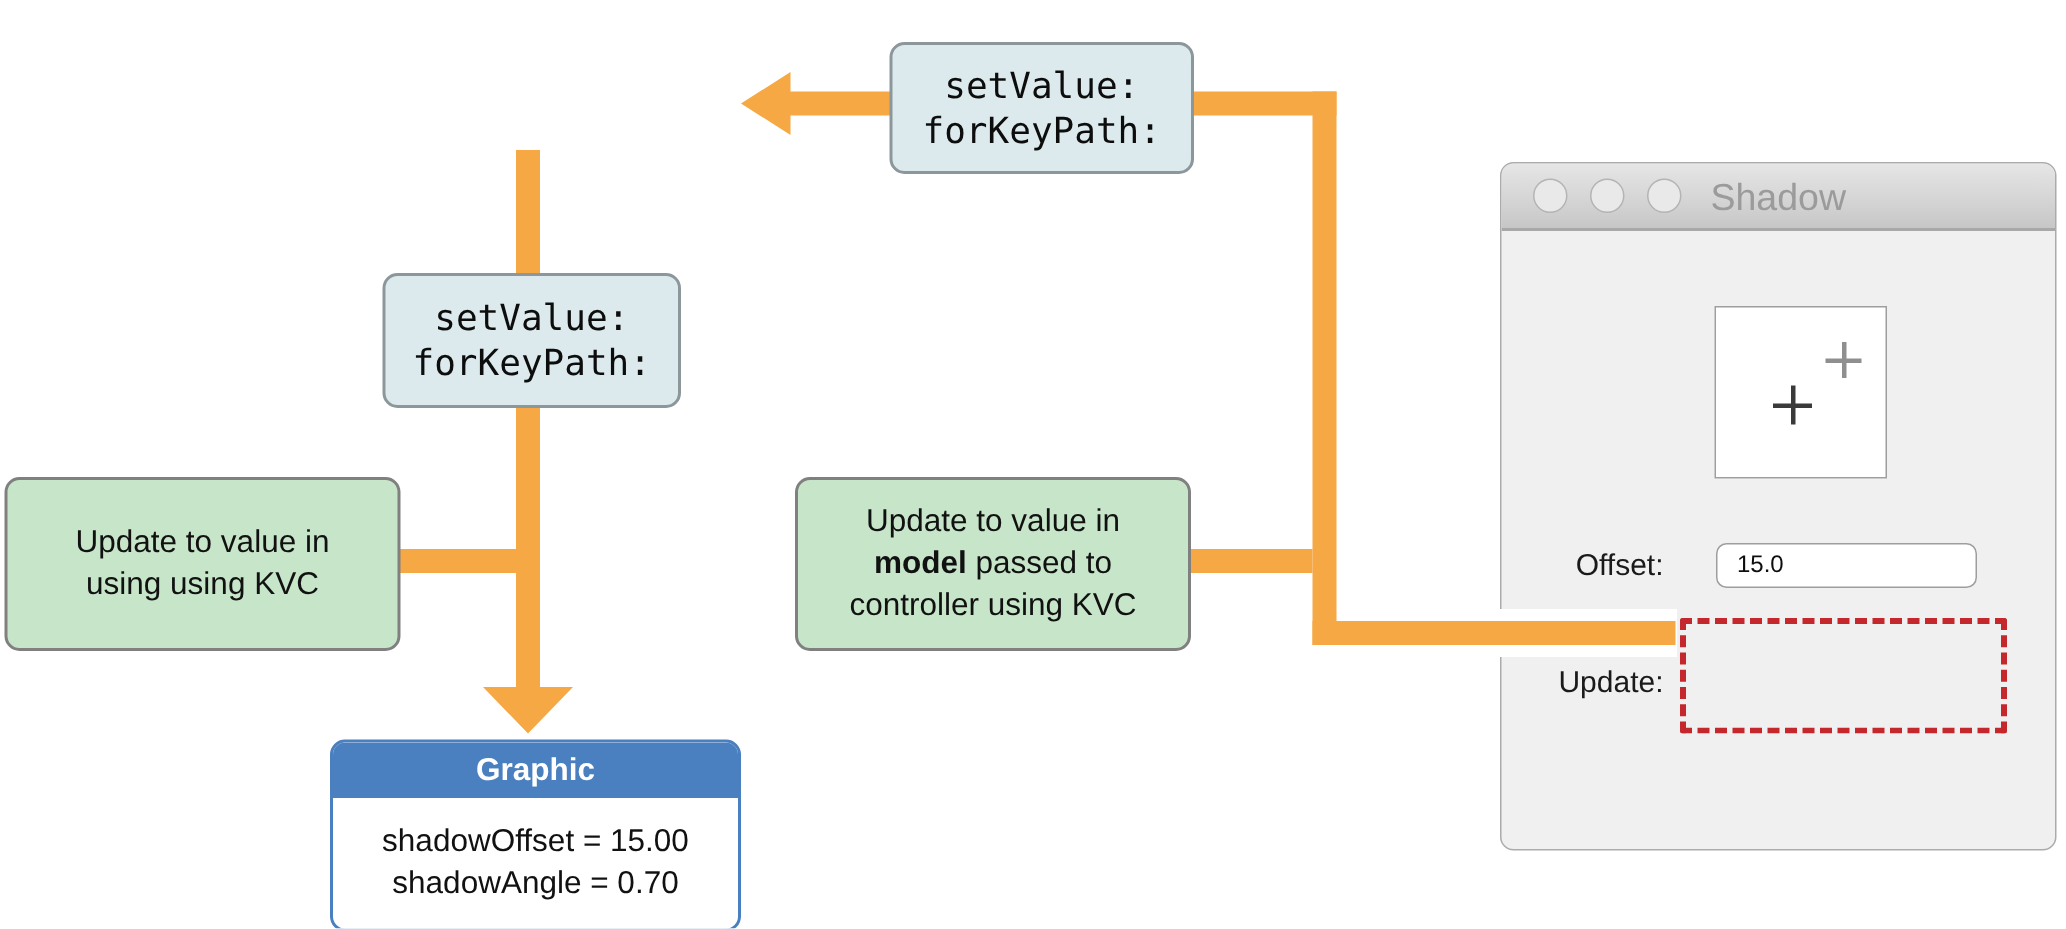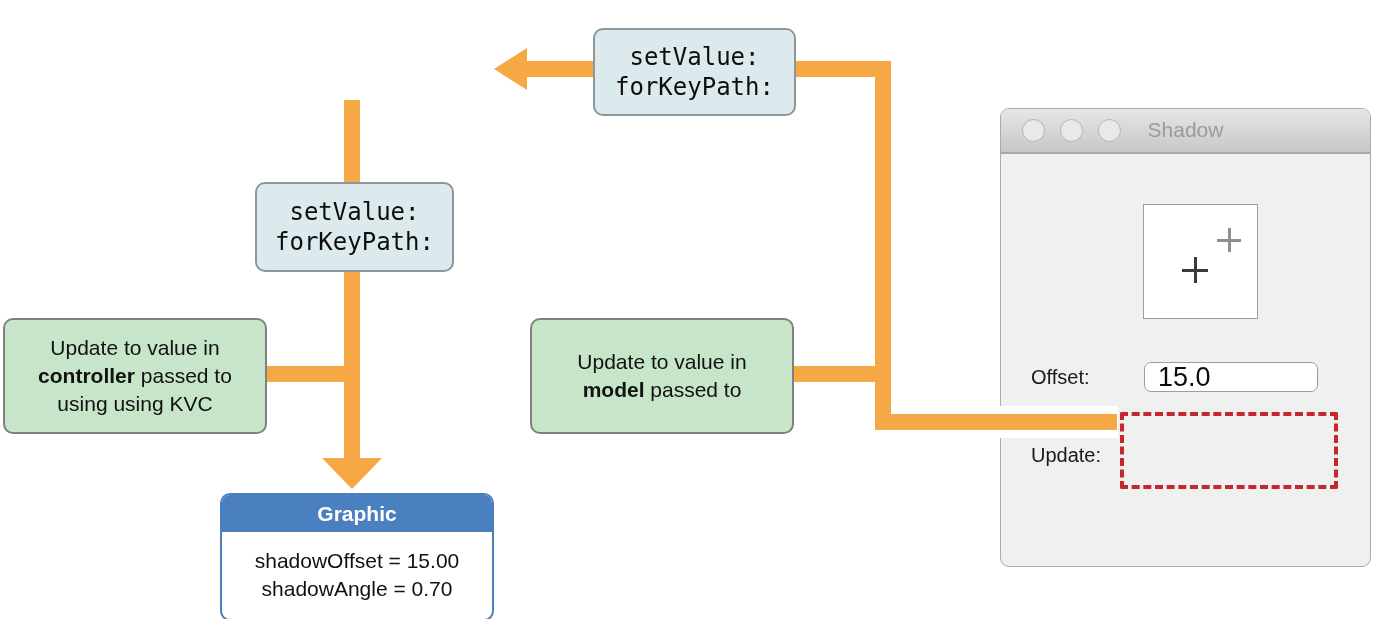--- a/index.html
+++ b/index.html
@@ -34,33 +34,33 @@
   
   .window{position:absolute;left:1000px;top:108px;width:371px;height:459px;
     background:#F0F0F0;border:1.5px solid #ABABAB;border-radius:9px;z-index:1;
     box-sizing:border-box;}
   .titlebar{position:absolute;left:0;top:0;right:0;height:43px;
     background:linear-gradient(#E6E6E6,#C7C7C7);
     border-bottom:2px solid #A8A8A8;border-radius:8px 8px 0 0;}
   .tlight{position:absolute;top:10px;width:23px;height:23px;border-radius:50%;
     background:#E9E9E9;border:1.5px solid #B4B4B4;box-sizing:border-box;}
   .wtitle{position:absolute;left:0;right:0;top:9px;text-align:center;
-    font-size:21px;color:#9B9B9B;}
+    font-size:25px;color:#9B9B9B;}
   .preview{position:absolute;left:142px;top:95px;width:115px;height:115px;
     background:#ffffff;border:1.5px solid #9E9E9E;box-sizing:border-box;}
   .plus{position:absolute;}
   .plus::before{content:"";position:absolute;left:0;right:0;top:50%;margin-top:-1.5px;height:3px;background:currentColor;}
   .plus::after{content:"";position:absolute;top:0;bottom:0;left:50%;margin-left:-1.5px;width:3px;background:currentColor;}
   .plus-front{left:180px;top:147px;width:26px;height:26px;color:#3A3A3A;}
   .plus-shadow{left:215px;top:118px;width:24px;height:24px;color:#8F8F8F;}
-  .flabel{position:absolute;left:30px;width:78px;
+  .flabel{position:absolute;left:30px;width:78px;text-align:right;
     font-size:20px;color:#1a1a1a;}
   .ffield{position:absolute;width:174px;height:30px;box-sizing:border-box;
     background:#ffffff;border:1.5px solid #9E9E9E;border-radius:7px;
-    font-family:"Liberation Sans",sans-serif;font-size:27px;color:#0d0d0d;
+    font-family:"Liberation Sans",sans-serif;font-size:16px;color:#0d0d0d;
     padding:0 0 0 13px;outline:none;}
   .redbox{position:absolute;left:1120px;top:412px;width:218px;height:77px;
     border:4px dashed #C5282C;border-radius:2px;box-sizing:border-box;z-index:6;}
 </style>
 </head>
 <body>
 
 <div class="canvas">
 
   <div class="window">
@@ -98,26 +98,26 @@
     <span>setValue:</span>
     <span>forKeyPath:</span>
   </div>
   <div class="kvcbox" style="left:255px;top:182px;width:195px;height:86px">
     <span>setValue:</span>
     <span>forKeyPath:</span>
   </div>
 
   <div class="notebox" style="left:3px;top:318px;width:260px;height:112px">
     <div>Update to value in</div>
-    <div><b>controller</b><span> passed to</span></div>
     <div>using using KVC</div>
   </div>
   <div class="notebox" style="left:530px;top:318px;width:260px;height:112px">
     <div>Update to value in</div>
     <div><b>model</b><span> passed to</span></div>
+    <div>controller using KVC</div>
   </div>
 
   <div class="classbox" style="left:220px;top:493px;width:270px;height:124px">
     <div class="hdr" style="height:37px">Graphic</div>
     <div class="bdy" style="height:85px">
       <div>shadowOffset = 15.00</div>
       <div>shadowAngle = 0.70</div>
     </div>
   </div>
 

